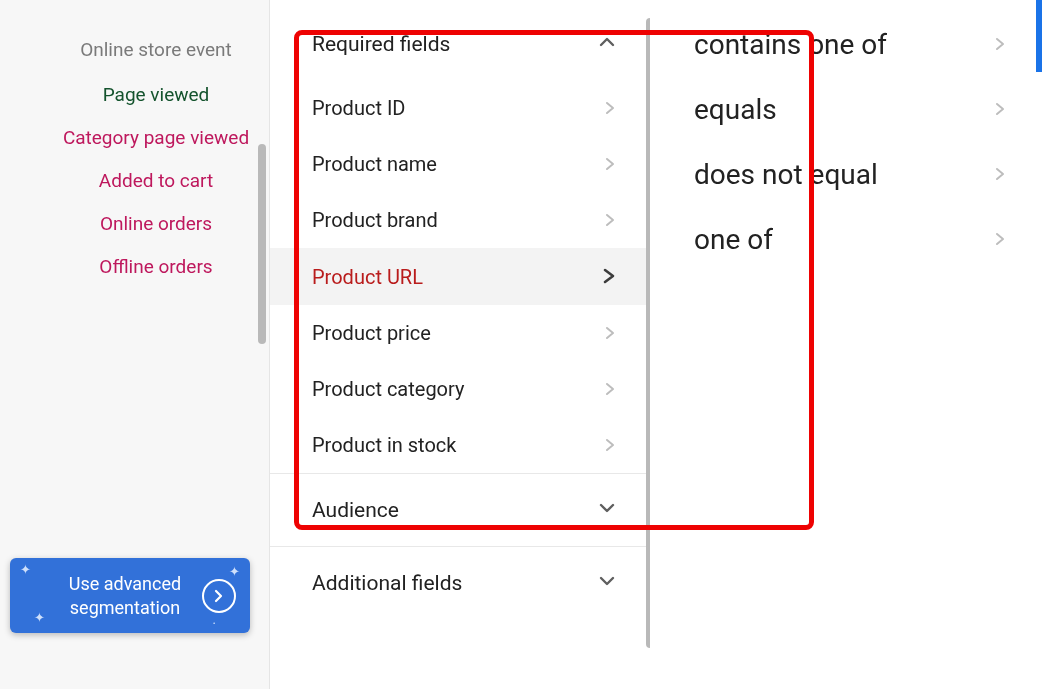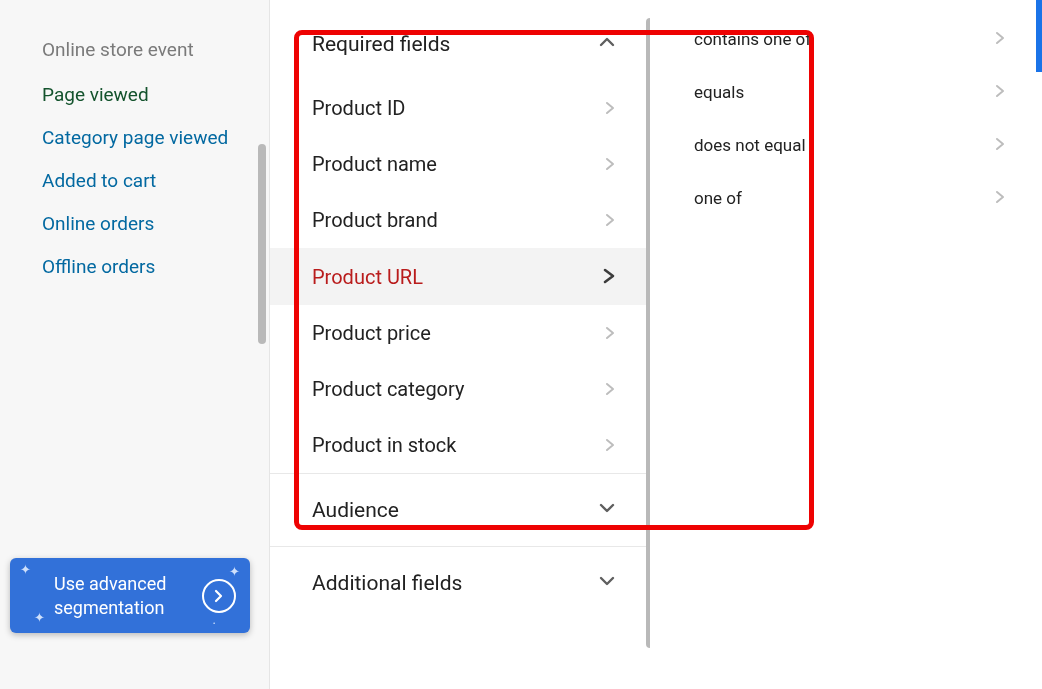--- a/index.html
+++ b/index.html
@@ -17,38 +17,39 @@
     background: #f0f0f0;
   }
   
   .sidebar {
     width: 270px;
     background: #f7f7f7;
     padding: 24px 0 4px 0;
     position: relative;
     display: flex;
     flex-direction: column;
+    text-align: center;
   }
   .sidebar-scroll {
     flex: 1;
     overflow: hidden;
     position: relative;
     padding-bottom: 100px;
   }
   .side-section {
     margin-bottom: 40px;
   }
   .side-heading {
     color: #7a7a7a;
     font-size: 19px;
     padding: 14px 0 12px 42px;
     font-weight: 400;
   }
   .side-item {
-    color: #0369a1;
+    color: #be185d;
     font-size: 19px;
     padding: 10px 0 10px 42px;
     cursor: pointer;
     font-weight: 400;
   }
   .side-item.selected {
     color: #14532d;
   }
   .left-scrollbar {
     position: absolute;
@@ -169,21 +170,21 @@
     flex: 1;
     background: #fff;
     padding: 12px 0 0 0;
     position: relative;
   }
   .op-item {
     display: flex;
     align-items: center;
     justify-content: space-between;
     padding: 16px 36px 16px 44px;
-    font-size: 17px;
+    font-size: 28px;
     color: #222;
     cursor: pointer;
   }
   .op-item .arrow-right {
     color: #bdbdbd;
     font-size: 18px;
   }
   .blue-edge {
     position: absolute;
     top: 0;

